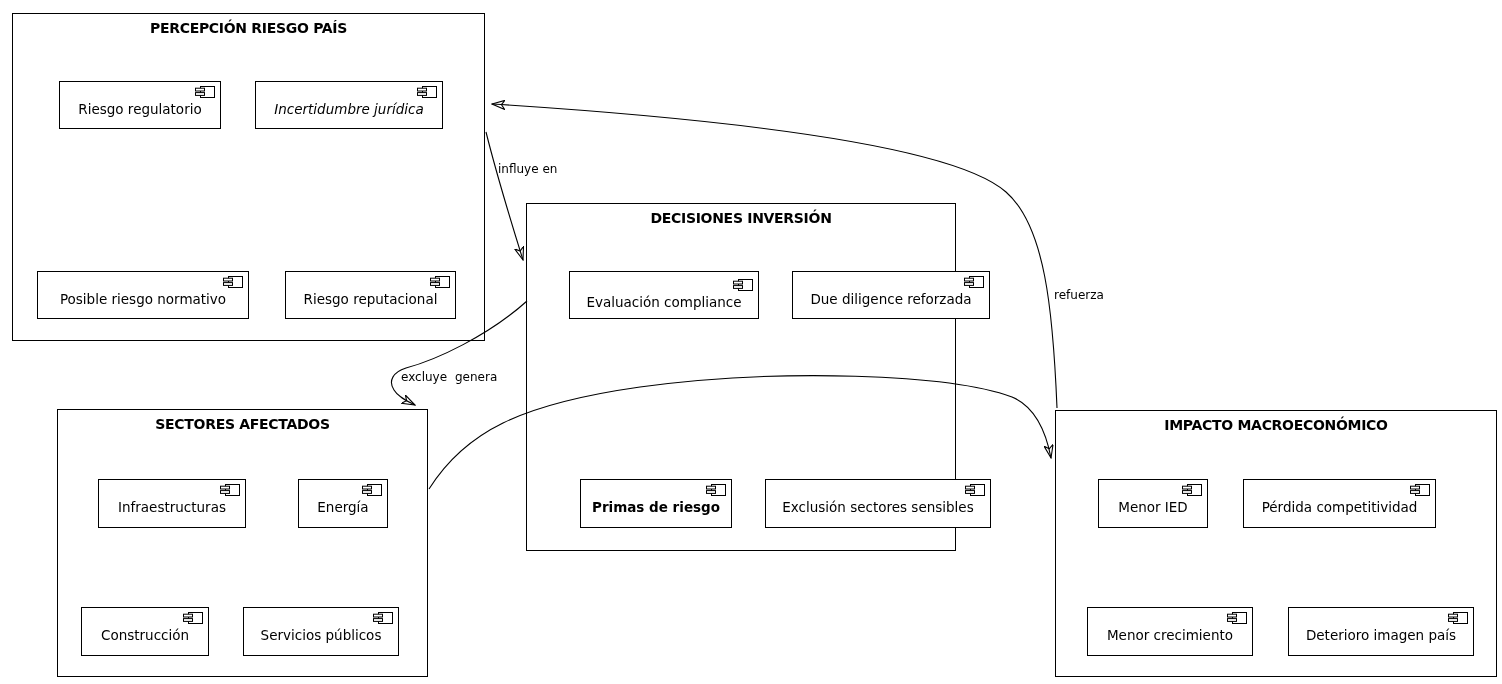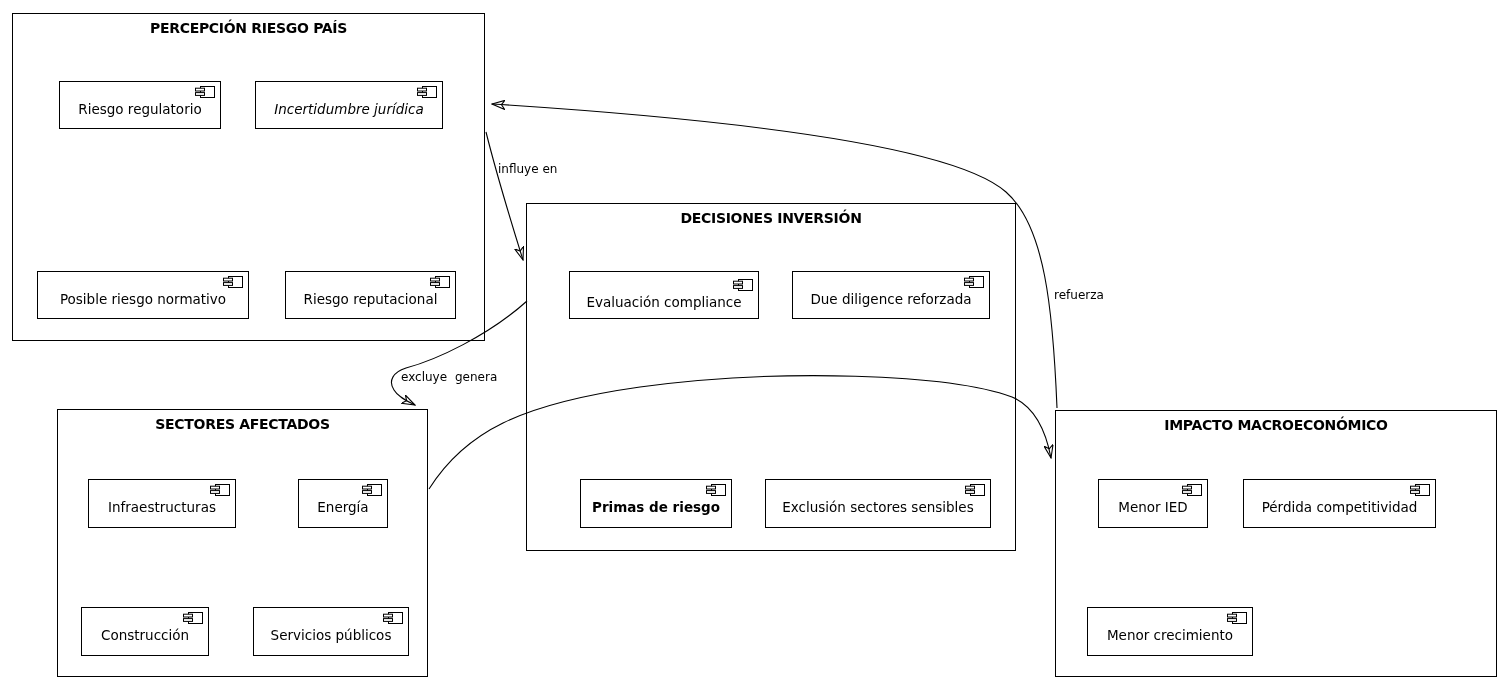--- a/index.html
+++ b/index.html
@@ -49,36 +49,36 @@
   }
   .component .clabel {
     text-align: center;
     font-size: 13.5px;
     line-height: 17px;
     margin-top: 3px;
     white-space: nowrap;
   }
   
   #g-percepcion { left: 12px;   top: 13px;  width: 473px; height: 328px; }
-  #g-decisiones { left: 526px;  top: 203px; width: 490px; height: 348px; }
+  #g-decisiones { left: 526px;  top: 203px; width: 430px; height: 348px; }
   #g-sectores   { left: 57px;   top: 409px; width: 371px; height: 268px; }
   #g-impacto    { left: 1055px; top: 410px; width: 442px; height: 267px; }
   
   .g1c1 { left: 46px;  top: 67px;  width: 162px; height: 48px; }
   .g1c2 { left: 242px; top: 67px;  width: 188px; height: 48px; font-style: italic; }
   .g1c3 { left: 24px;  top: 257px; width: 212px; height: 48px; }
   .g1c4 { left: 272px; top: 257px; width: 171px; height: 48px; }
   .g2c1 { left: 42px;  top: 67px;  width: 190px; height: 48px; justify-content: center; }
   .g2c2 { left: 265px; top: 67px;  width: 198px; height: 48px; }
   .g2c3 { left: 53px;  top: 275px; width: 152px; height: 49px; font-weight: bold; }
   .g2c4 { left: 238px; top: 275px; width: 226px; height: 49px; }
-  .g3c1 { left: 30px;  top: 69px;  width: 148px; height: 49px; }
+  .g3c1 { left: 40px;  top: 69px;  width: 148px; height: 49px; }
   .g3c2 { left: 240px; top: 69px;  width: 90px;  height: 49px; }
   .g3c3 { left: 23px;  top: 197px; width: 128px; height: 49px; }
-  .g3c4 { left: 185px; top: 197px; width: 156px; height: 49px; margin-left: 10px; }
+  .g3c4 { left: 185px; top: 197px; width: 156px; height: 49px; }
   .g4c1 { left: 42px;  top: 68px;  width: 110px; height: 49px; }
   .g4c2 { left: 187px; top: 68px;  width: 193px; height: 49px; }
   .g4c3 { left: 31px;  top: 196px; width: 166px; height: 49px; }
   .g4c4 { left: 232px; top: 196px; width: 186px; height: 49px; }
   
   #edges {
     position: absolute;
     left: 0; top: 0;
     width: 1502px; height: 684px;
     pointer-events: none;
@@ -226,20 +226,28 @@
         </svg>
       <div class="clabel">Pérdida competitividad</div>
     </div>
     <div class="component g4c3">
       <svg class="cicon" viewBox="0 0 20 12">
           <rect x="5.5" y="0.5" width="14" height="11" fill="#fff" stroke="#000"></rect>
           <rect x="0.5" y="2.2" width="9" height="2.8" fill="#fff" stroke="#000"></rect>
           <rect x="0.5" y="6.6" width="9" height="2.8" fill="#fff" stroke="#000"></rect>
         </svg>
       <div class="clabel">Menor crecimiento</div>
+    </div>
+    <div class="component g4c4">
+      <svg class="cicon" viewBox="0 0 20 12">
+          <rect x="5.5" y="0.5" width="14" height="11" fill="#fff" stroke="#000"></rect>
+          <rect x="0.5" y="2.2" width="9" height="2.8" fill="#fff" stroke="#000"></rect>
+          <rect x="0.5" y="6.6" width="9" height="2.8" fill="#fff" stroke="#000"></rect>
+        </svg>
+      <div class="clabel">Deterioro imagen país</div>
     </div>
   </div>
 
   <svg id="edges" viewBox="0 0 1502 684">
     <defs>
       <marker id="arrow" viewBox="0 0 14 10" refX="13" refY="5" markerWidth="14" markerHeight="10" orient="auto" markerUnits="userSpaceOnUse">
         <path d="M0,0.4 L13,5 L0,9.6 L3.6,5 Z" fill="#000000" stroke="none"></path>
       </marker>
     </defs>
     <path d="M 486 132 C 496 172 513 228 523 260" marker-end="url(#arrow)"></path>

